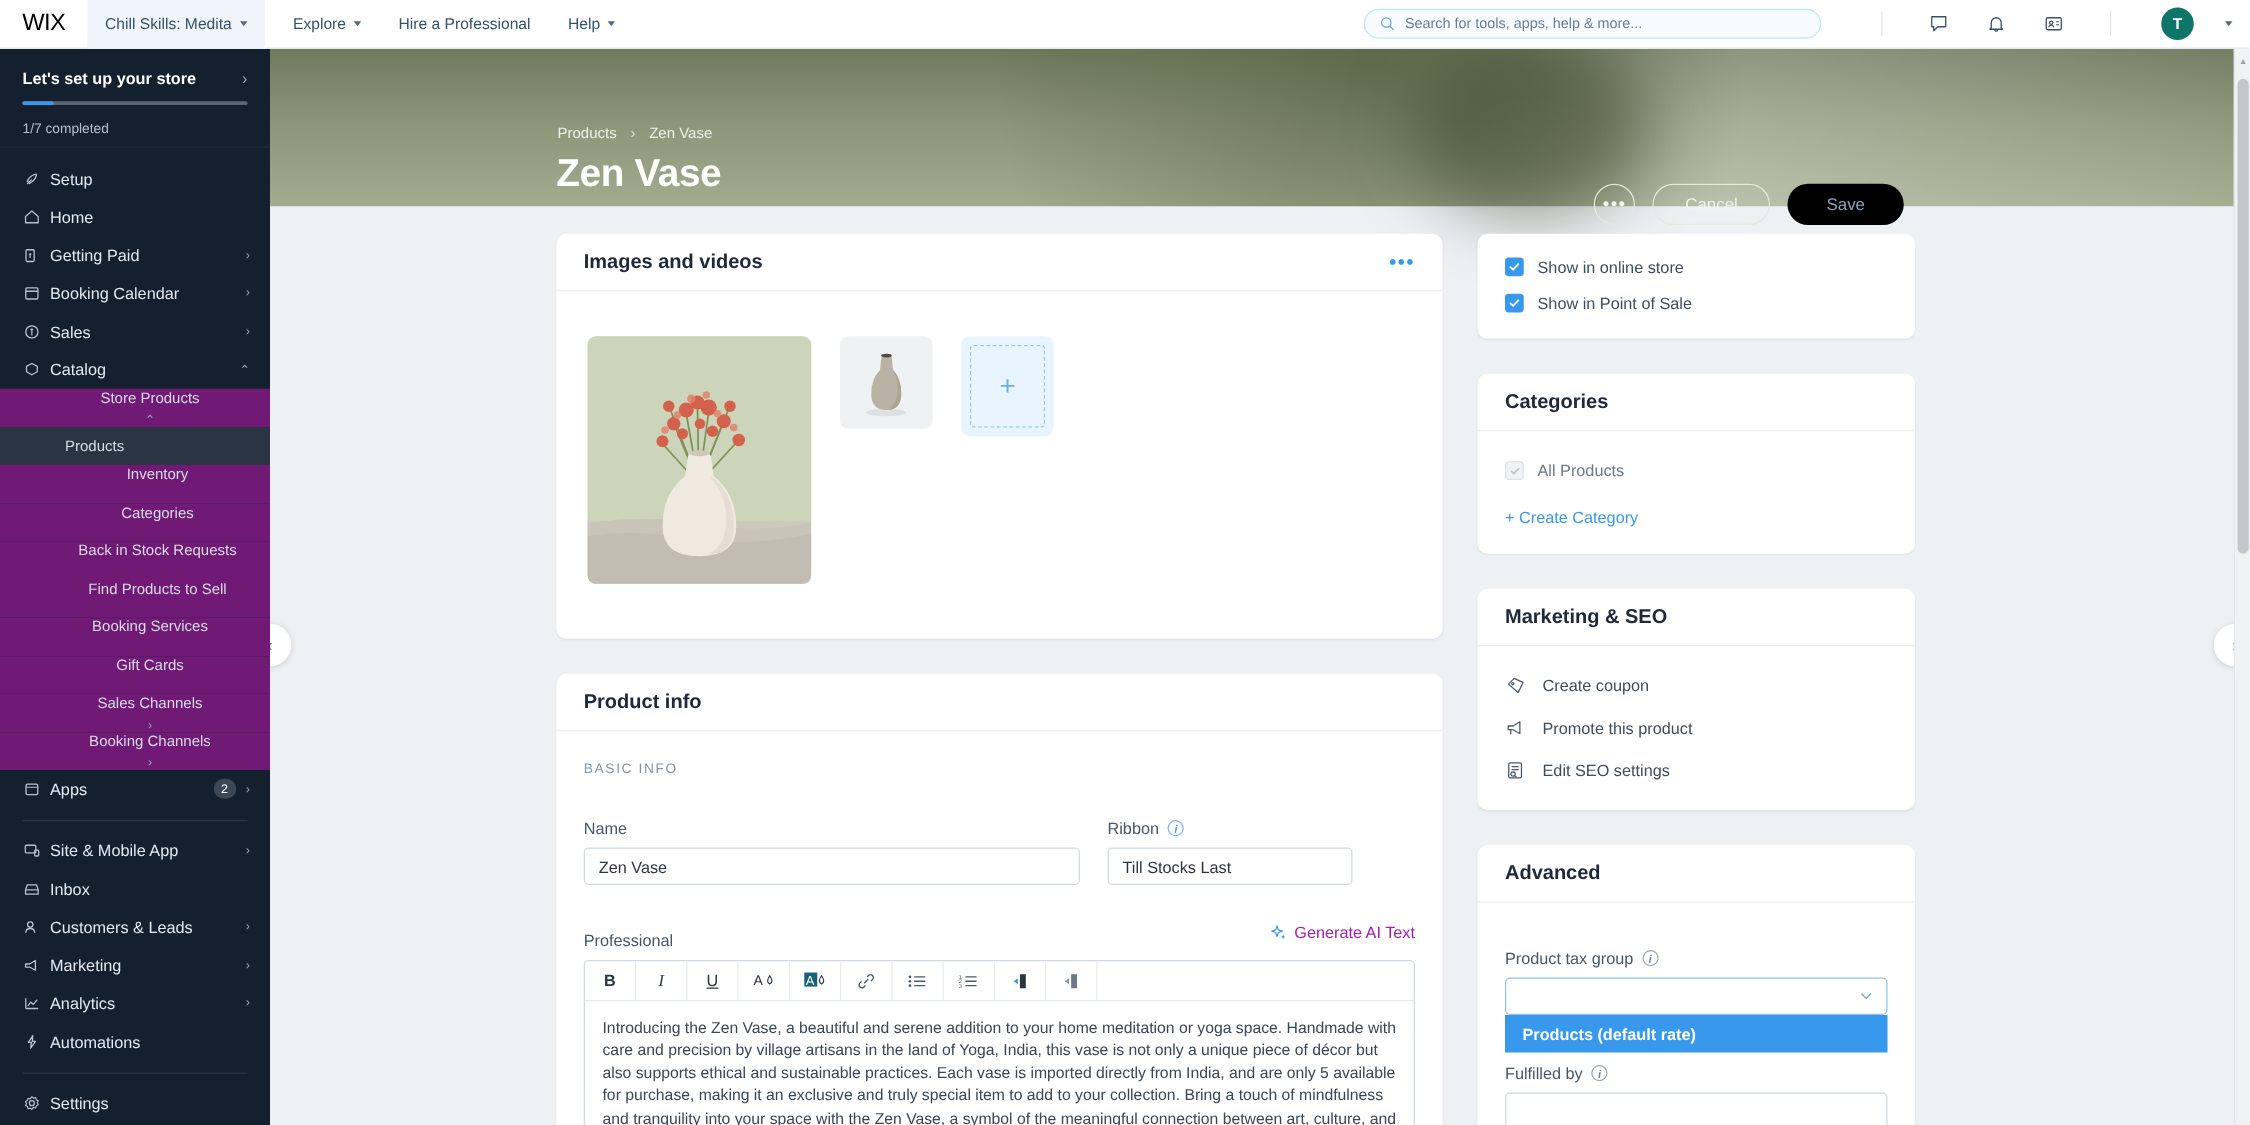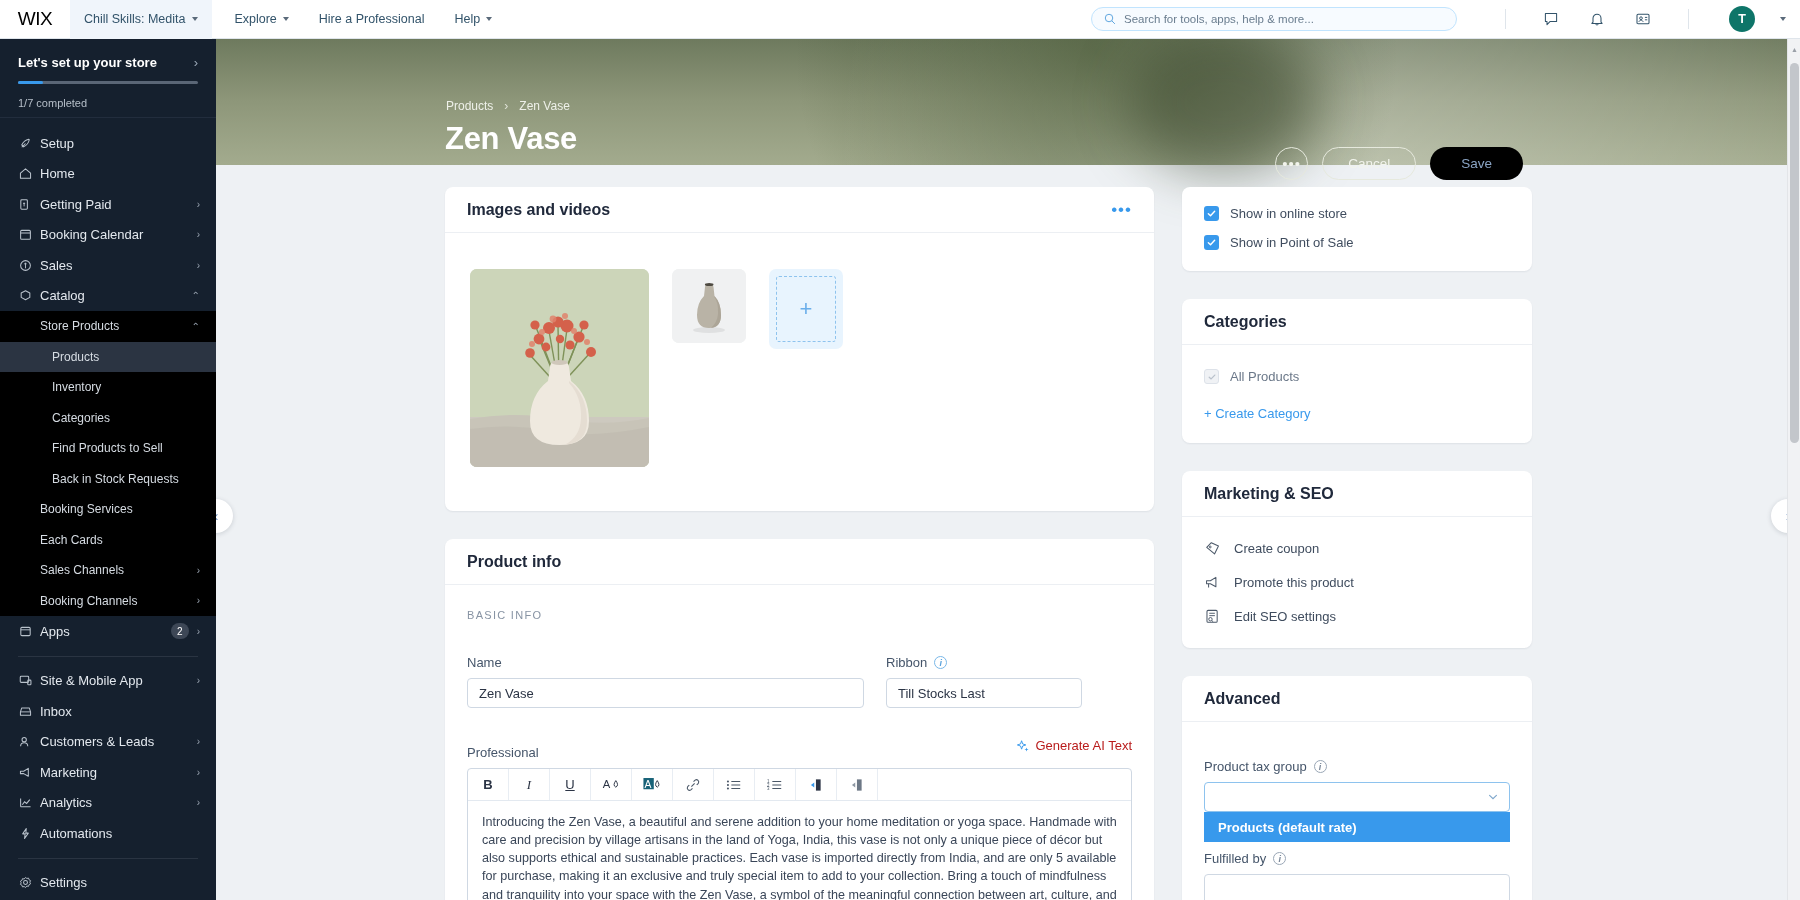--- a/index.html
+++ b/index.html
@@ -66,21 +66,21 @@
   .nav-item {
     display: flex; align-items: center; height: 30.5px; padding: 0 16px 0 18px;
     font-size: 13px; color: #e3e8ee; cursor: pointer; position: relative;
   }
   .nav-item .ico { width: 22px; display: flex; align-items: center; color: #b9c2cc; }
   .nav-item .lbl { flex: 1; }
   .nav-item .arrow { color: #98a3b0; font-size: 10px; }
   .nav-item.active { background: #2b3442; }
   .nav-sub { padding-left: 40px; font-size: 12px; color: #d6dce3; }
   .nav-sub2 { padding-left: 52px; font-size: 12px; color: #d6dce3; }
-  .nav-group { background: #000000; }
+  .nav-group { background: #701a75; flex-direction: column; }
   .badge-count {
     background: #3d4756; color: #fff; font-size: 10px; border-radius: 9px;
     min-width: 18px; height: 16px; display: flex; align-items: center;
     justify-content: center; margin-right: 8px; padding: 0 5px;
   }
   .nav-sep { height: 1px; background: #2a3442; margin: 9px 18px; }
 
   
   .main {
     position: absolute; top: 39px; left: 216px; width: 1572px; height: 861px;
@@ -172,21 +172,21 @@
   .info-i {
     width: 13px; height: 13px; border-radius: 50%; border: 1px solid #7ab8e8;
     color: #5ba3dd; font-size: 9px; display: inline-flex; align-items: center;
     justify-content: center; font-style: italic; font-weight: 700;
   }
   .input {
     height: 30px; border: 1px solid #cfd8e3; border-radius: 4px; background: #fff;
     display: flex; align-items: center; padding: 0 11px; font-size: 13px; color: #2b3445;
   }
   .desc-head { display: flex; align-items: center; justify-content: space-between; margin-top: 23px; }
-  .ai-link { display: flex; align-items: center; gap: 5px; font-size: 13px; color: #b91c1c; cursor: pointer; }
+  .ai-link { display: flex; align-items: center; gap: 5px; font-size: 13px; color: #a21caf; cursor: pointer; }
   .editor { margin-top: 8px; border: 1px solid #cfd8e3; border-radius: 4px; overflow: hidden; }
   .toolbar { display: flex; height: 32px; border-bottom: 1px solid #e3e9f0; }
   .tb-btn {
     width: 41px; height: 31px; display: flex; align-items: center; justify-content: center;
     border-right: 1px solid #e8edf3; font-size: 13px; color: #2b3445; cursor: pointer;
   }
   .tb-btn:last-child { border-right: none; }
   .tb-spacer { flex: 1; }
   .editor-body {
     padding: 12px 14px 8px 14px; font-size: 12.6px; line-height: 1.44; color: #3a4658;
@@ -371,30 +371,30 @@
       <div class="nav-item active nav-sub2">
         <span class="lbl">Products</span>
       </div>
       <div class="nav-item nav-sub2 nav-group">
         <span class="lbl">Inventory</span>
       </div>
       <div class="nav-item nav-sub2 nav-group">
         <span class="lbl">Categories</span>
       </div>
       <div class="nav-item nav-sub2 nav-group">
+        <span class="lbl">Back in Stock Requests</span>
+      </div>
+      <div class="nav-item nav-sub2 nav-group">
         <span class="lbl">Find Products to Sell</span>
-      </div>
-      <div class="nav-item nav-sub2 nav-group">
-        <span class="lbl">Back in Stock Requests</span>
       </div>
       <div class="nav-item nav-sub nav-group">
         <span class="lbl">Booking Services</span>
       </div>
       <div class="nav-item nav-sub nav-group">
-        <span class="lbl">Each Cards</span>
+        <span class="lbl">Gift Cards</span>
       </div>
       <div class="nav-item nav-sub nav-group">
         <span class="lbl">Sales Channels</span>
         <span class="arrow">›</span>
       </div>
       <div class="nav-item nav-sub nav-group">
         <span class="lbl">Booking Channels</span>
         <span class="arrow">›</span>
       </div>
       <div class="nav-item">

